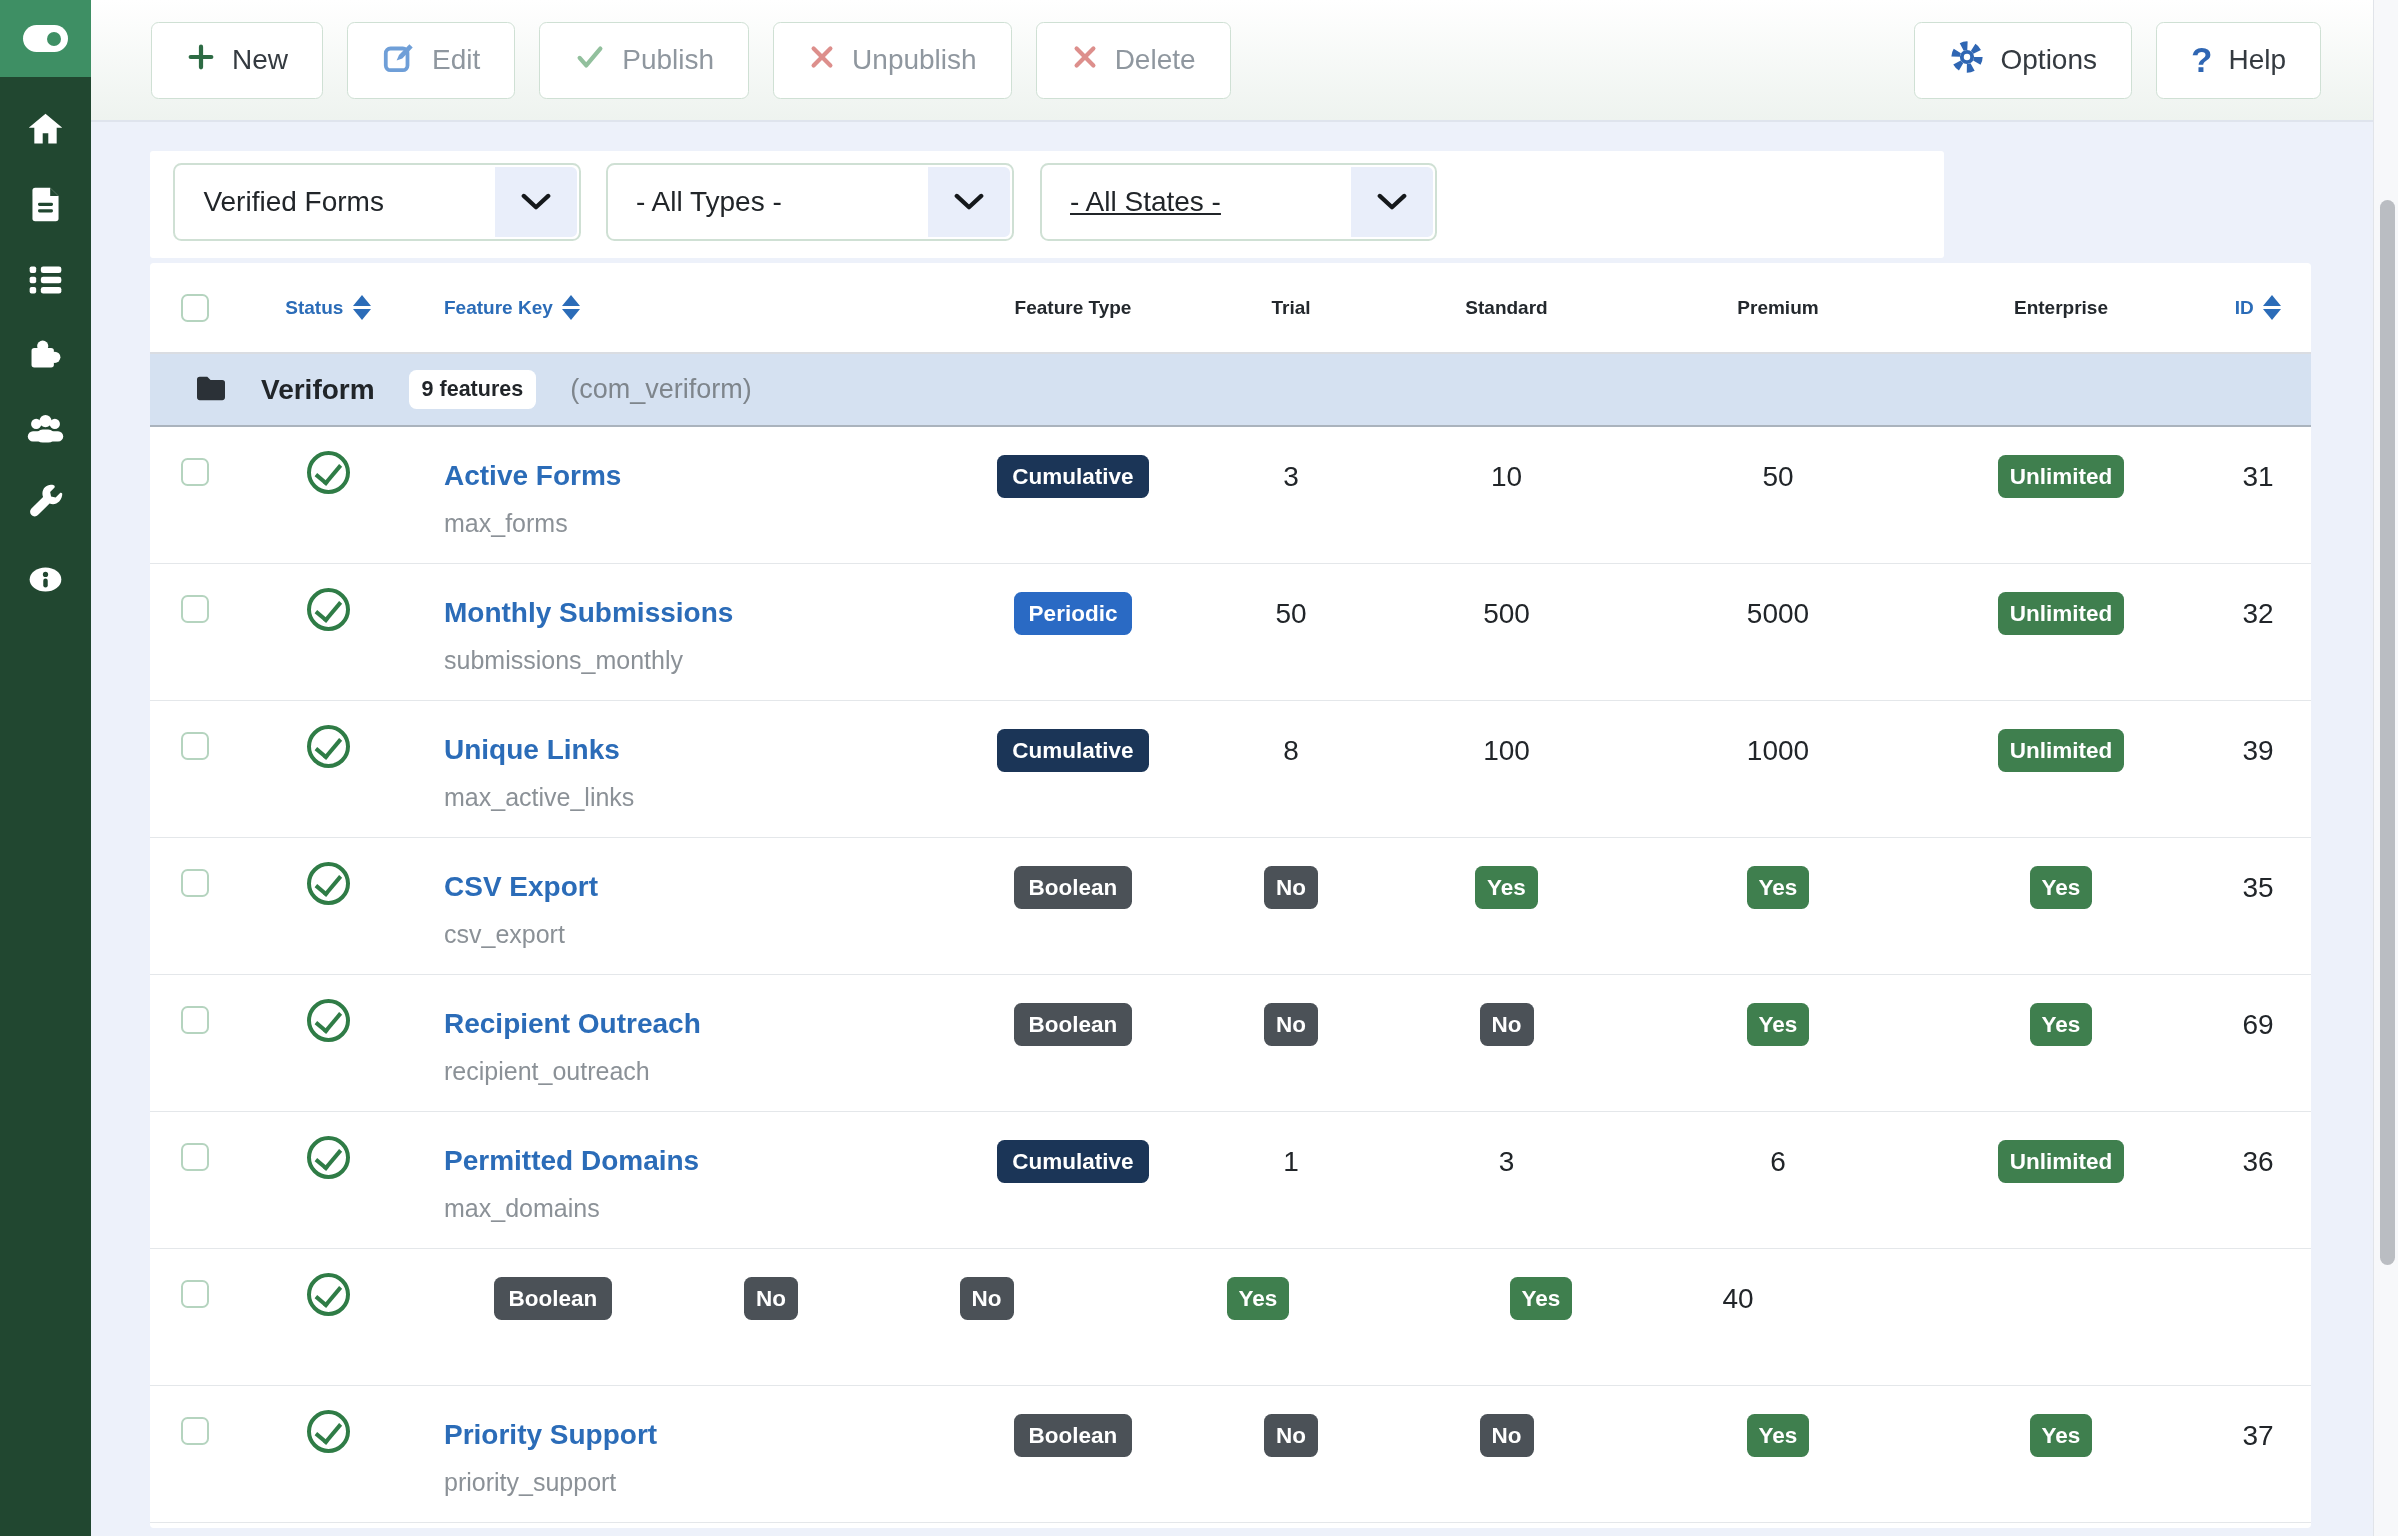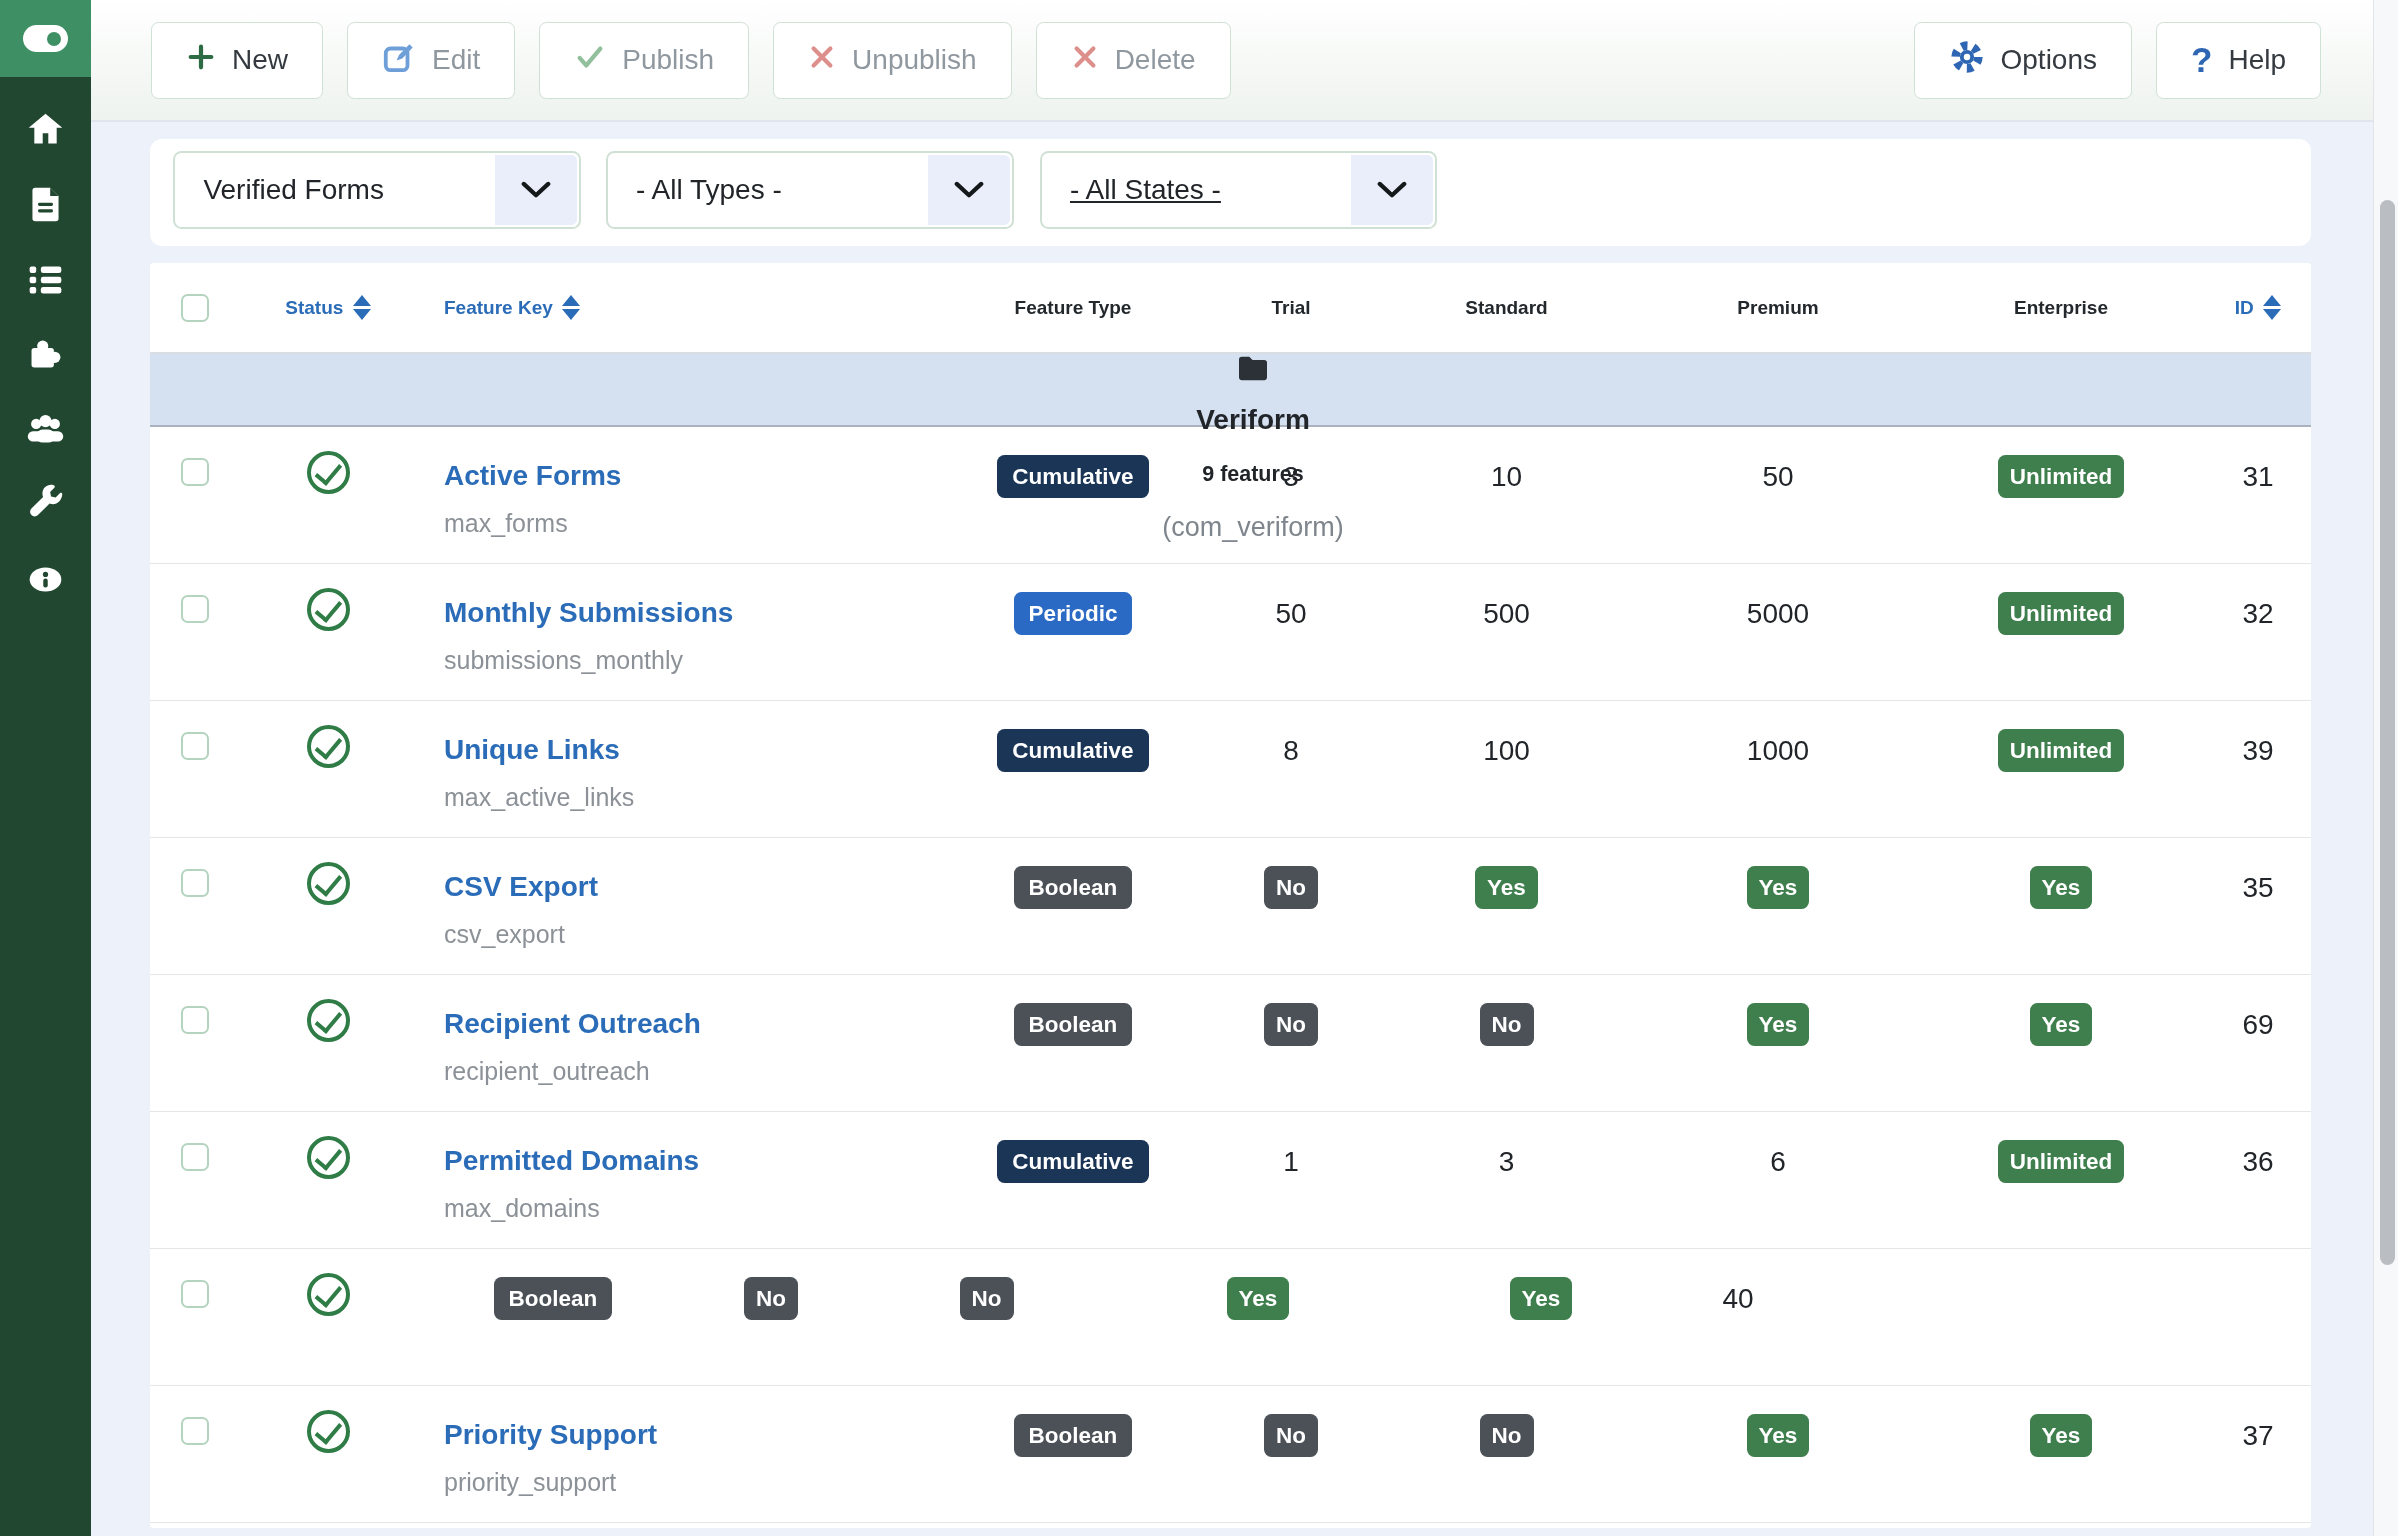--- a/index.html
+++ b/index.html
@@ -19,21 +19,21 @@
   .toolbar { position:absolute; left:91px; top:0; right:26px; height:122px;
              background:linear-gradient(#ffffff, #eef3ef); border-bottom:2.8px solid #dfe4ed;
              display:flex; align-items:center; justify-content:space-between; padding:0 52px 0 60px; }
   .tb-group { display:flex; gap:24px; }
   .tbtn { height:77px; background:#ffffff; border:1.9px solid #cfe0d4; border-radius:7.5px;
           display:flex; align-items:center; gap:16px; padding:0 34px; font-size:28px; color:#343a40; cursor:pointer; }
   .tbtn.disabled { color:#8f979f; }
   .tbtn .qmark { color:#2f66b3; font-size:35px; font-weight:bold; }
 
   
-  .filter-card { position:absolute; left:150px; top:139px; width:2161px; height:107px; background:#ffffff; border-radius:12px; }
+  .filter-card { position:absolute; left:150px; top:151px; width:1794px; height:107px; background:#ffffff; border-radius:3px; }
   .fselect { position:absolute; top:12px; height:78px; background:#ffffff; border:2.3px solid #cfe0d4; border-radius:8.4px;
              display:flex; align-items:center; font-size:28px; color:#212529; padding-left:28px; cursor:pointer; }
   .fselect .chev { position:absolute; right:2.3px; top:2.3px; bottom:2.3px; width:82px; background:#e9eefa;
                    border-radius:0 5.6px 5.6px 0; display:flex; align-items:center; justify-content:center; }
   .fs1 { left:23.4px;  width:408px; }
   .fs2 { left:456px; width:408px; }
   .fs3 { left:890px; width:397px;text-decoration:underline; }
 
   
   .table-card { position:absolute; left:150px; top:263px; width:2161px; height:1265px; background:#ffffff; border-radius:3.7px; overflow:hidden; }
@@ -50,21 +50,21 @@
 
   .thead { height:91px; border-bottom:2.8px solid #dadde2; align-items:center; font-size:19px; font-weight:bold; color:#23282d; }
   .th-sortable { color:#2b6cb8; display:flex; align-items:center; cursor:pointer; }
   .sort { display:inline-flex; flex-direction:column; gap:3.7px; margin-left:9.4px; }
   .sort .up { width:0; height:0; border-left:9.4px solid transparent; border-right:9.4px solid transparent; border-bottom:11.2px solid #2b6cb8; }
   .sort .dn { width:0; height:0; border-left:9.4px solid transparent; border-right:9.4px solid transparent; border-top:11.2px solid #2b6cb8; }
 
   .checkbox { width:28px; height:28px; background:#ffffff; border:2.3px solid #b5d4bf; border-radius:6.6px; cursor:pointer; }
   .thead .checkbox { margin:0; }
 
-  .group-row { height:73px; background:#d5e1f1; border-bottom:2.8px solid #aab3bd; display:flex; align-items:center; padding-left:45px; gap:19px;flex-direction:column; }
+  .group-row { height:73px; background:#d5e1f1; border-bottom:2.8px solid #aab3bd; display:flex; align-items:center; padding-left:45px; gap:34px; }
   .group-name { font-size:28px; font-weight:bold; color:#212529; }
   .count-badge { background:#ffffff; border-radius:7.5px; padding:6.6px 13px; font-size:21.5px; font-weight:bold; color:#212529; }
   .group-suffix { font-size:27px; color:#7e858c; }
 
   .row { height:137px; border-bottom:1.9px solid #e4e7ea; }
   .row .td { padding-top:28px; display:flex; align-items:flex-start; }
   .row .c1 { padding-top:31px; }
   .row .c2 { padding-top:24px; }
 
   .status-check { width:43px; height:43px; border:4.7px solid #2f7c46; border-radius:50%; position:relative; cursor:pointer; }

